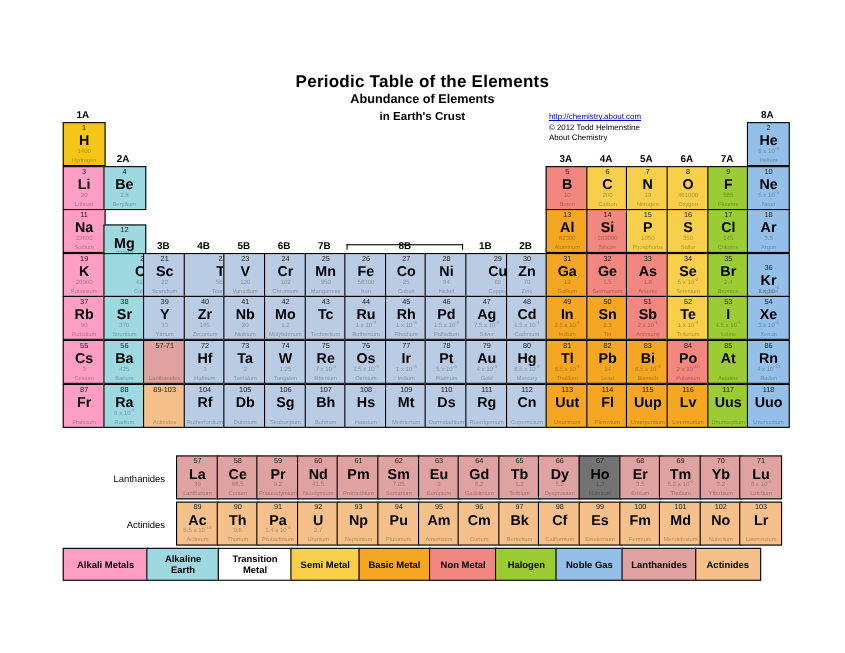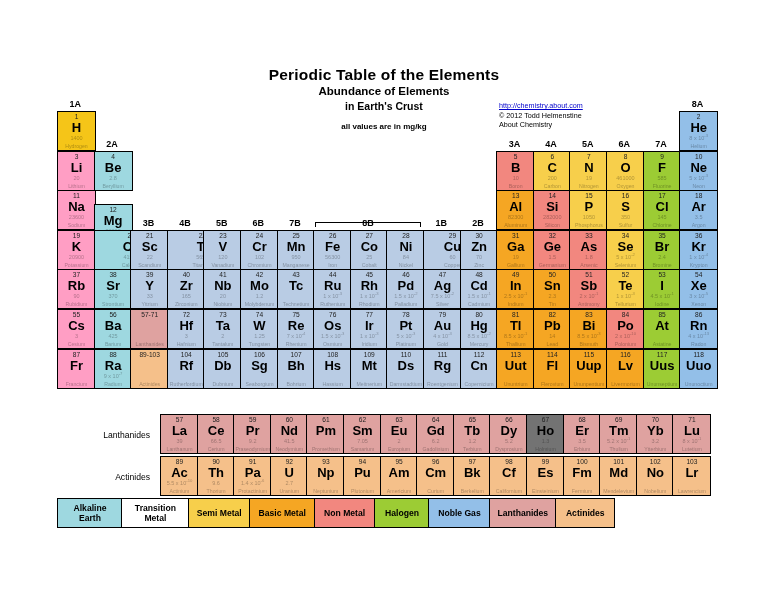--- a/index.html
+++ b/index.html
@@ -46,21 +46,20 @@
       margin-right:-1.6px;padding:0 3px;}
 </style>
 </head>
 <body>
 
 <div class="page">
 
   <div class="title" id="t1">Periodic Table of the Elements</div>
   <div class="title" id="t2">Abundance of Elements</div>
   <div class="title" id="t3">in Earth's Crust</div>
-  <div class="title" id="t4">all values are in mg/kg</div>
 
   <div class="credit">
     <a href="#">http://chemistry.about.com</a><br>
     <span>© 2012 Todd Helmenstine</span><br>
     <span>About Chemistry</span>
   </div>
 
   <div id="grid">
       <div class="cell" style="left: 0px; top: 0px; background: rgb(245, 197, 24);">
         <div class="num">1</div>
@@ -265,21 +264,21 @@
         <div class="sym">Se</div>
         <div class="ab">5 x 10<sup>-2</sup></div>
         <div class="nm">Selenium</div>
       </div>
       <div class="cell" style="left: 585.6px; top: 118.8px; background: rgb(156, 204, 52);">
         <div class="num">35</div>
         <div class="sym">Br</div>
         <div class="ab">2.4</div>
         <div class="nm">Bromine</div>
       </div>
-      <div class="cell" style="left: 622.2px; top: 118.8px; background: rgb(147, 191, 232);">
+      <div class="cell" style="left: 622.2px; top: 118.8px; background: rgb(147, 191, 232); justify-content: flex-end;">
         <div class="num">36</div>
         <div class="sym">Kr</div>
         <div class="ab">1 x 10<sup>-4</sup></div>
         <div class="nm">Krypton</div>
       </div>
       <div class="cell" style="left: 0px; top: 158.4px; background: rgb(255, 158, 196);">
         <div class="num">37</div>
         <div class="sym">Rb</div>
         <div class="ab">90</div>
         <div class="nm">Rubidium</div>
@@ -802,20 +801,21 @@
       </div>
       <div class="cell" style="left: 512.4px; top: 42.1px; background: rgb(245, 192, 138);">
         <div class="num">103</div>
         <div class="sym">Lr</div>
         <div class="ab">&nbsp;</div>
         <div class="nm">Lawrencium</div>
       </div>
     </div>
 
   <div id="legend">
+      <div class="lg" style="background: rgb(255, 158, 196); width: 78px;">Alkali Metals</div>
       <div class="lg" style="background: rgb(158, 216, 224); width: 66px;">Alkaline<br>Earth</div>
       <div class="lg" style="background: rgb(255, 255, 255); width: 68px;">Transition<br>Metal</div>
       <div class="lg" style="background: rgb(247, 207, 75); width: 63px;">Semi Metal</div>
       <div class="lg" style="background: rgb(245, 166, 35); width: 66px;">Basic Metal</div>
       <div class="lg" style="background: rgb(242, 135, 127); width: 62px;">Non Metal</div>
       <div class="lg" style="background: rgb(156, 204, 52); width: 56px;">Halogen</div>
       <div class="lg" style="background: rgb(147, 191, 232); width: 62px;">Noble Gas</div>
       <div class="lg" style="background: rgb(223, 162, 160); width: 68px;">Lanthanides</div>
       <div class="lg" style="background: rgb(245, 192, 138); width: 60px;">Actinides</div>
     </div>

